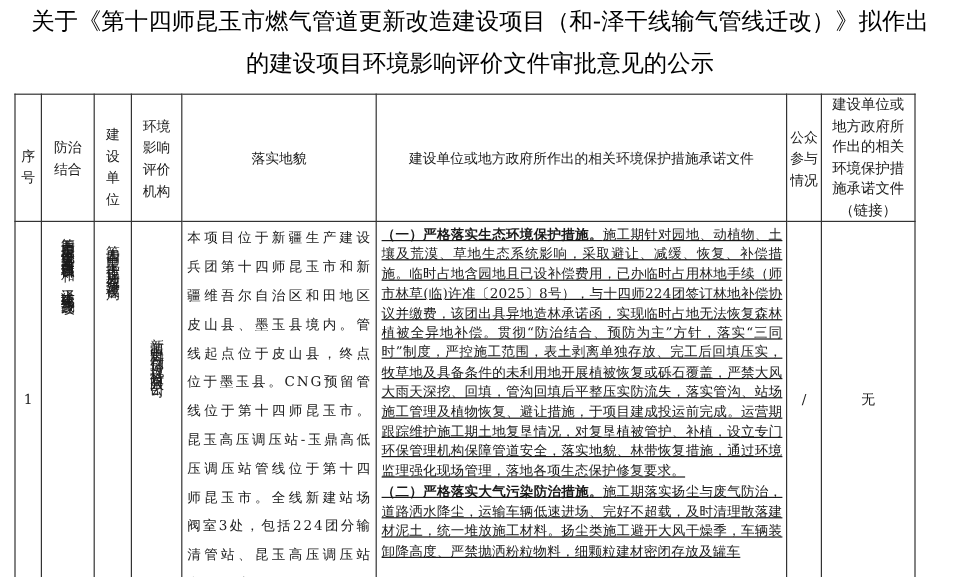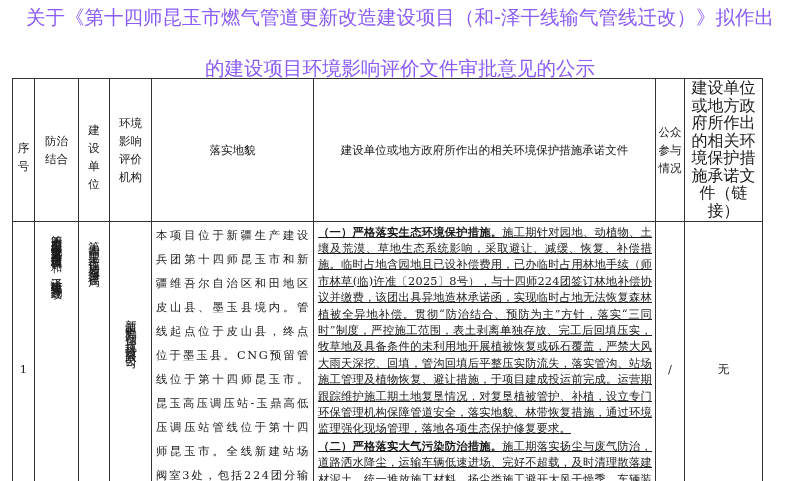--- a/index.html
+++ b/index.html
@@ -1,25 +1,25 @@
 <!DOCTYPE html>
 <html><head>
 <meta charset="utf-8">
 <style>
   html, body { margin: 0; padding: 0; background: #ffffff; }
   body { width: 800px; height: 481px; overflow: hidden; position: relative; font-family: "DejaVu Serif", "Liberation Serif", serif; color: #1a1a1a; }
-  .title { position: absolute; left: 0; width: 800px; text-align: center; font-family: "DejaVu Sans", "Liberation Sans", sans-serif; font-size: 19.5px; color: #8b5cf6; letter-spacing: 0px; white-space: nowrap; }
+  .title { position: absolute; left: 0; width: 800px; text-align: center; font-family: "DejaVu Sans", "Liberation Sans", sans-serif; font-size: 19.5px; color: #000000; letter-spacing: 0px; white-space: nowrap; }
   .title.l1 { top: 4px; }
-  .title.l2 { top: 55px; }
+  .title.l2 { top: 39px; }
   table.main { position: absolute; left: 12px; top: 78px; border-collapse: collapse; table-layout: fixed; width: 750px; }
   table.main td, table.main th { border: 1px solid #333; padding: 0; vertical-align: middle; font-weight: normal; }
   table.main thead th { height: 103px; font-size: 11.5px; line-height: 18px; text-align: center; }
   .hd-vert { display: inline-block; width: 14px; word-break: break-all; line-height: 18px; margin-top: 15px; }
   .hd-two { display: inline-block; width: 26px; word-break: break-all; line-height: 18px; }
-  .hd-last { display: inline-block; width: 70px; font-size: 16px; line-height: 17.5px; word-break: break-all; }
+  .hd-last { display: inline-block; width: 70px; font-size: 12px; line-height: 17.5px; word-break: break-all; }
   table.main tbody td { height: 296px; font-size: 11.5px; line-height: 16.7px; vertical-align: top; }
   .cell-center { text-align: center; vertical-align: middle !important; }
   .vtext { writing-mode: vertical-rl; text-orientation: upright; letter-spacing: 1px; margin: 0 auto; }
   .name-col { display: flex; justify-content: center; padding-top: 4px; }
   .name-col .vtext { line-height: 20px; letter-spacing: 1.3px; height: 290px; }
   .unit-col { display: flex; justify-content: center; padding-top: 10px; }
   .unit-col .vtext { letter-spacing: 2.5px; line-height: 14px; }
   .org-col { display: flex; justify-content: center; align-items: center; height: 296px; }
   .org-col .vtext { letter-spacing: 3px; line-height: 17px; height: 120px; }
   .overview { padding: 2px 3px 0 4px; text-align: justify; letter-spacing: 1.6px; font-size: 11.3px; line-height: 24px; overflow: hidden; height: 294px; }

